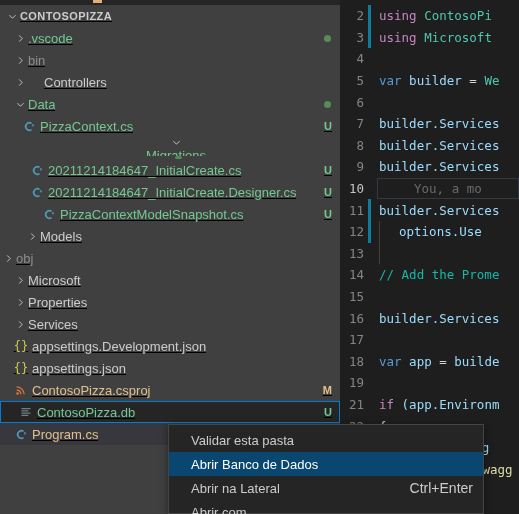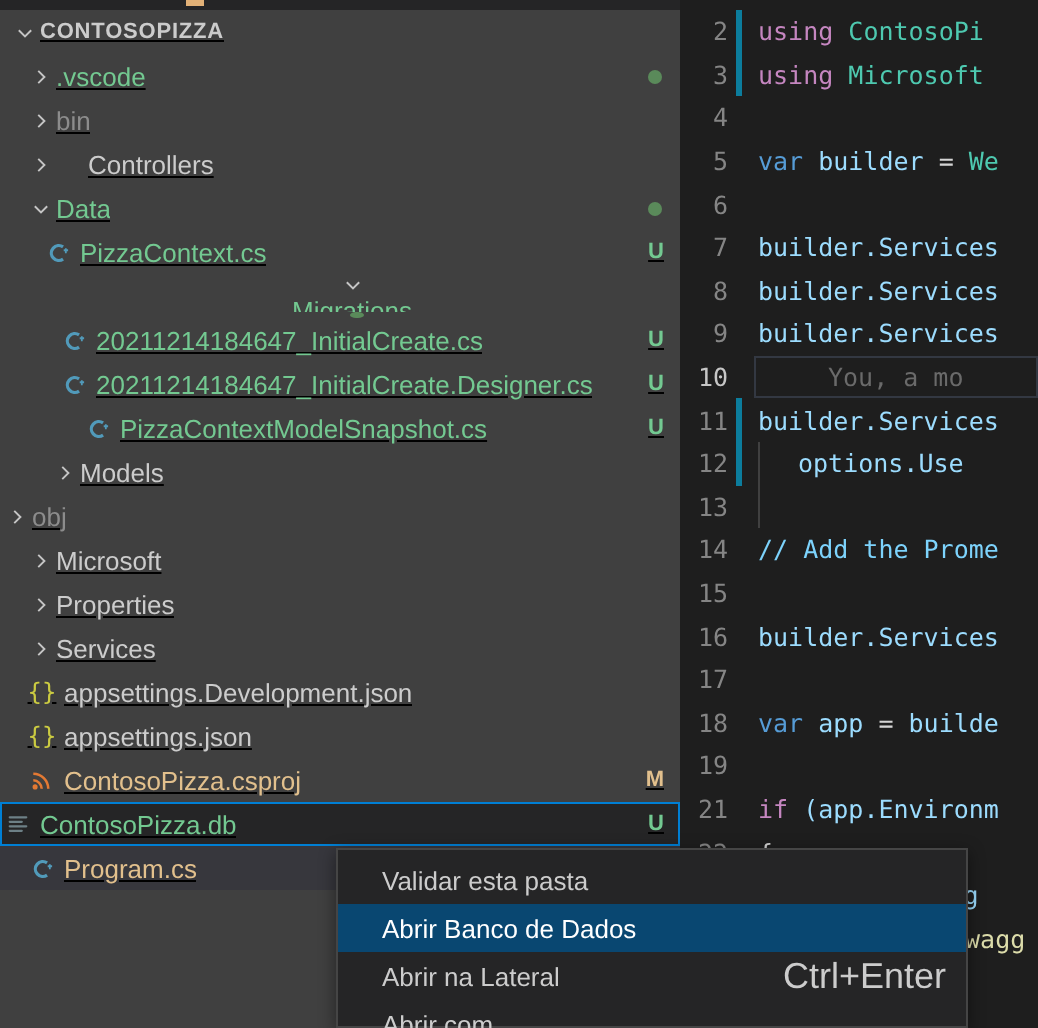--- a/index.html
+++ b/index.html
@@ -119,21 +119,21 @@
     border: 1px solid #333842;
     height: 21px;
     flex: 1 1 auto;
     display: flex; align-items: center;
     margin-left: 6px;
   }
   .k-purple { color: #c586c0; }
   .k-blue   { color: #569cd6; }
   .k-lblue  { color: #9cdcfe; }
   .k-type   { color: #4ec9b0; }
-  .k-green  { color: #7dd3fc; }
+  .k-green  { color: #14b8a6; }
   .k-yellow { color: #dcdcaa; }
   .k-plain  { color: #d4d4d4; }
   .k-ghost  { color: #6a6a6a; }
   .squiggle {
     text-decoration: underline wavy #4ec9b0;
     text-underline-offset: 2px;
   }
 
   
   .ctxmenu {
@@ -151,21 +151,21 @@
     height: 24px;
     display: flex; align-items: center;
     padding: 0 10px 0 22px;
     color: #cccccc;
     white-space: nowrap;
   }
   .ctxitem.sel { background: #094771; color: #ffffff; }
   .ctxitem .kb {
     margin-left: auto;
     color: #cccccc;
-    font-size: 18px;
+    font-size: 14px;
     padding-left: 20px;
   }
 </style>
 </head>
 <body>
 
 <div id="app">
 
   <div class="topstrip">
     <div class="editor-part"></div>
@@ -337,21 +337,21 @@
           <span class="ficon">
             <svg width="12" height="12" viewBox="0 0 16 16">
               <circle cx="3.4" cy="12.6" r="1.7" fill="#e37933"></circle>
               <path d="M2.2 8.2a5.8 5.8 0 0 1 5.6 5.6M2.2 3.8a10.2 10.2 0 0 1 10 10" fill="none" stroke="#e37933" stroke-width="1.7"></path>
             </svg>
           </span>
           <span class="lbl c-prog">ContosoPizza.csproj</span>
           <span class="spacer"></span>
           <span class="badge c-prog">M</span>
         </div>
-        <div class="tree-row row-focus" style="padding-left: 0;">
+        <div class="tree-row row-focus" style="padding-left: 17px;">
           <span class="ficon">
             <svg width="12" height="12" viewBox="0 0 16 16">
               <path d="M2.5 3.5h11M2.5 6.5h8M2.5 9.5h11M2.5 12.5h8" stroke="#6d8086" stroke-width="1.5" stroke-linecap="round"></path>
             </svg>
           </span>
           <span class="lbl c-green">ContosoPizza.db</span>
           <span class="spacer"></span>
           <span class="badge c-green">U</span>
         </div>
         <div class="tree-row row-inactive-sel" style="padding-left: 12px;">

